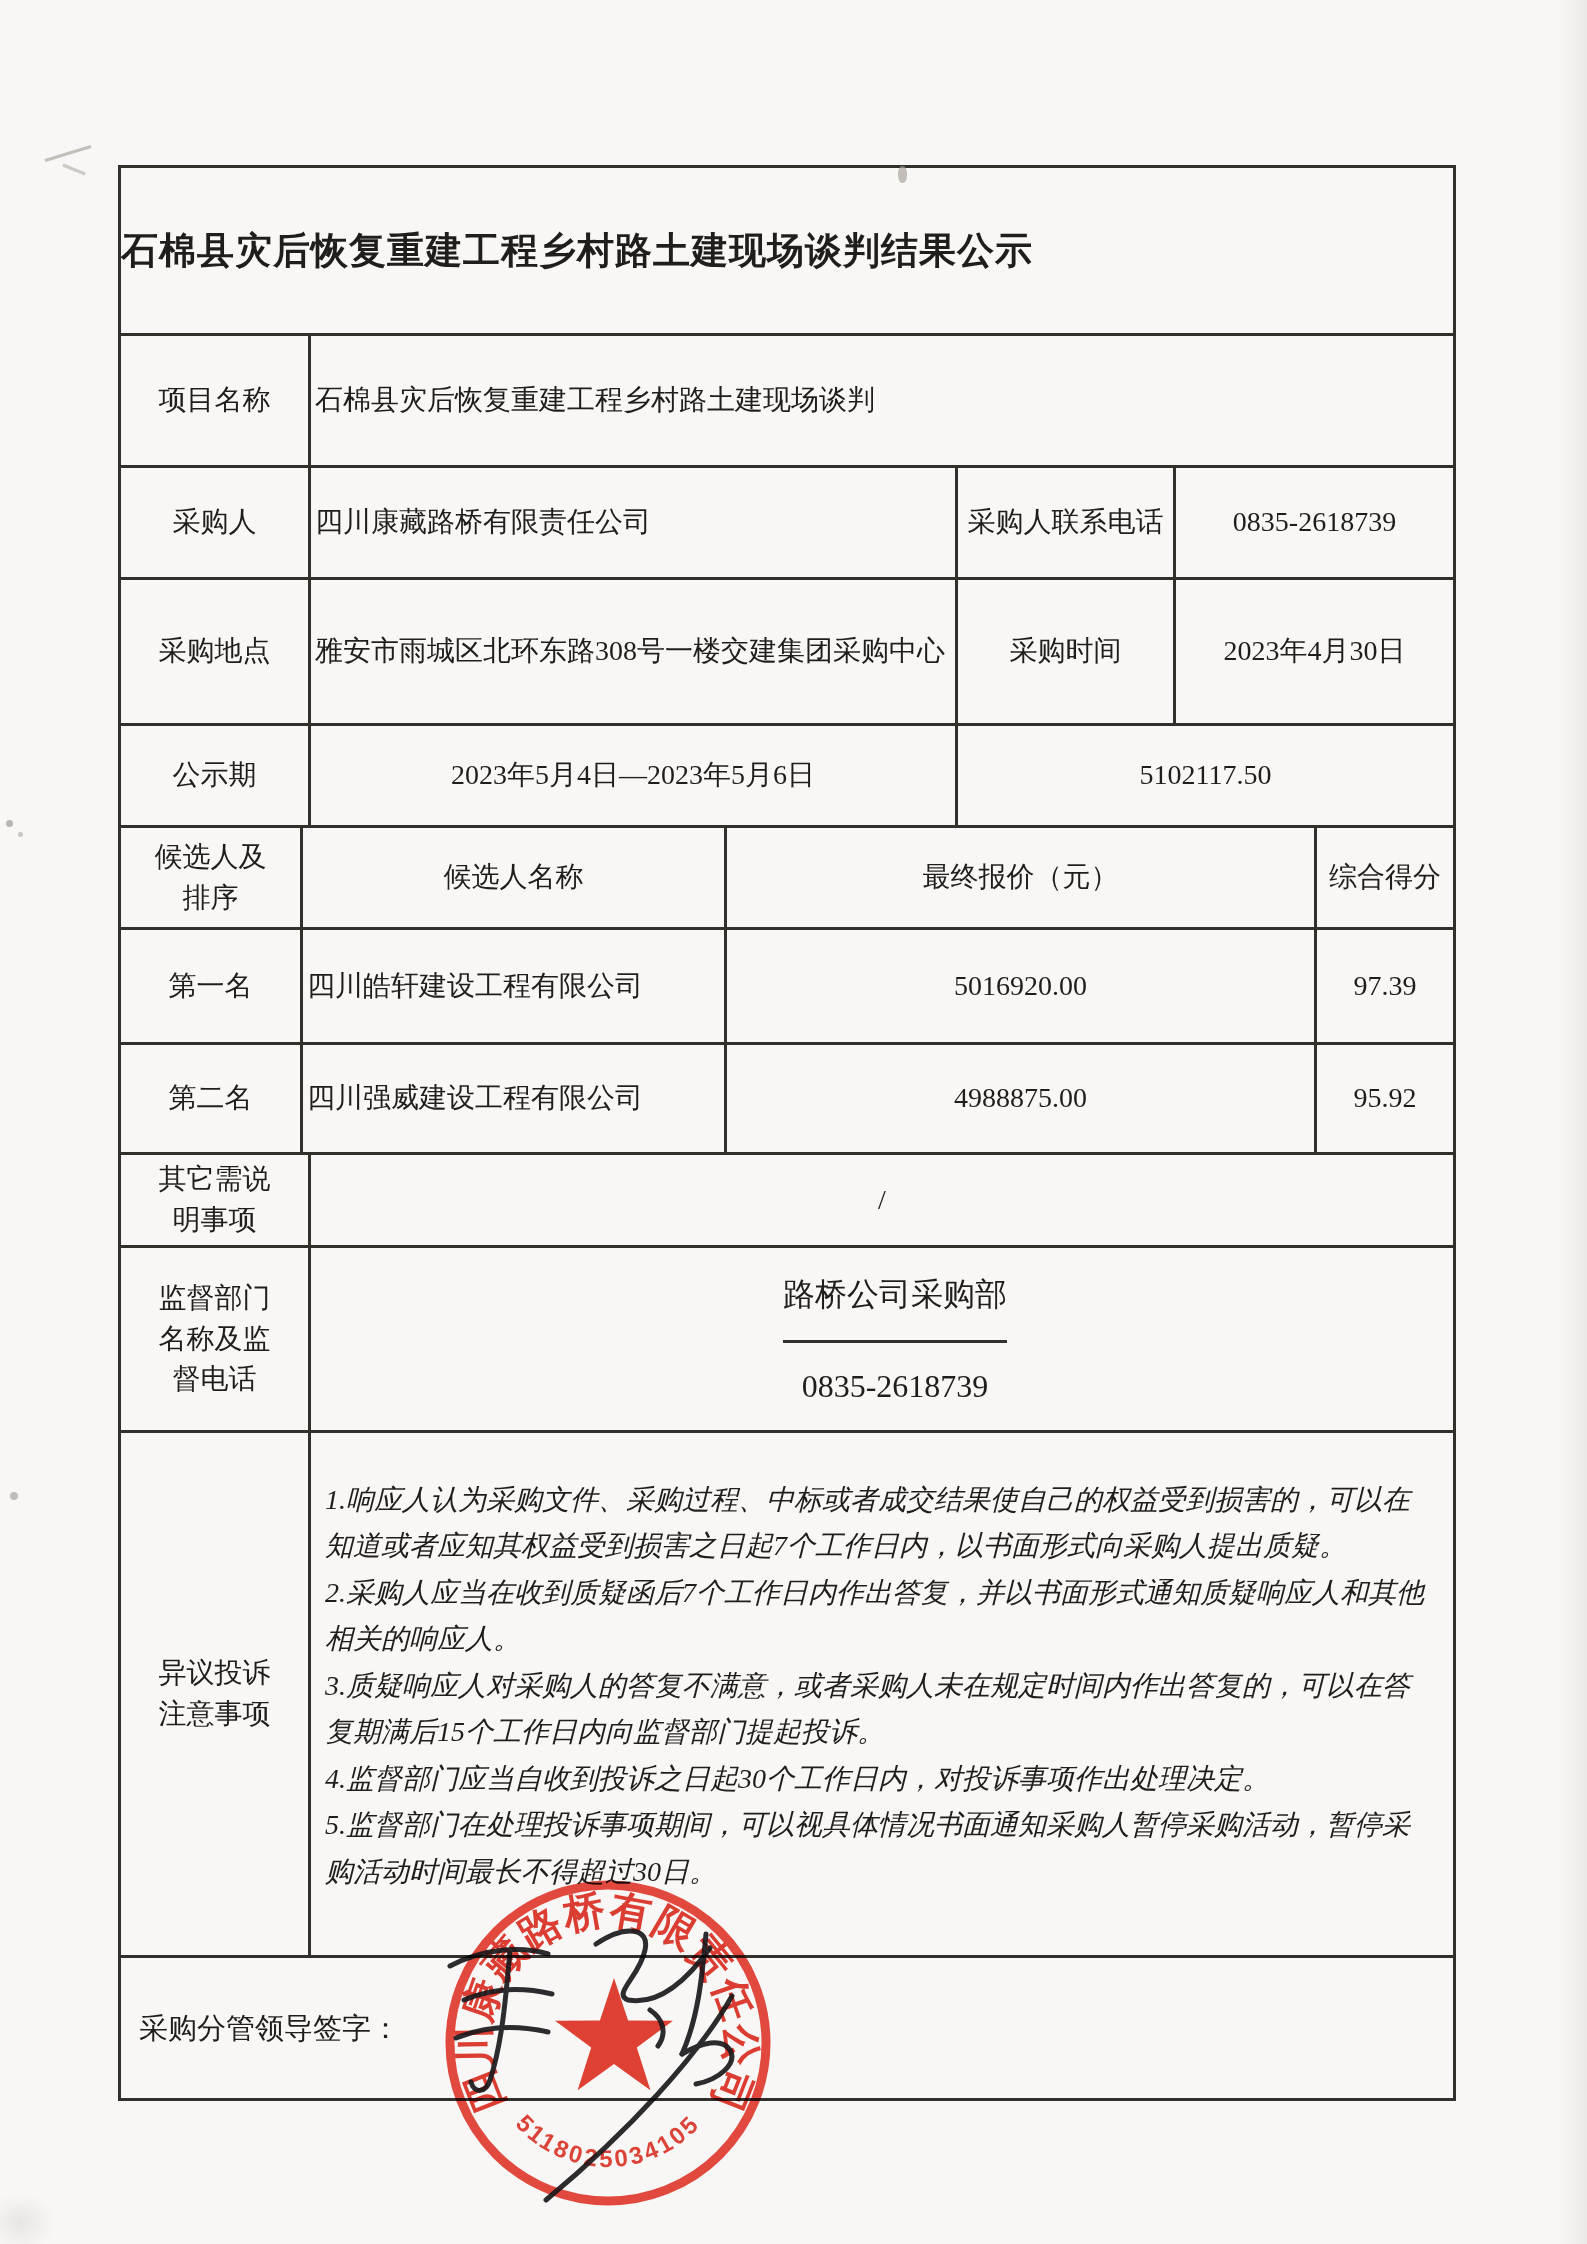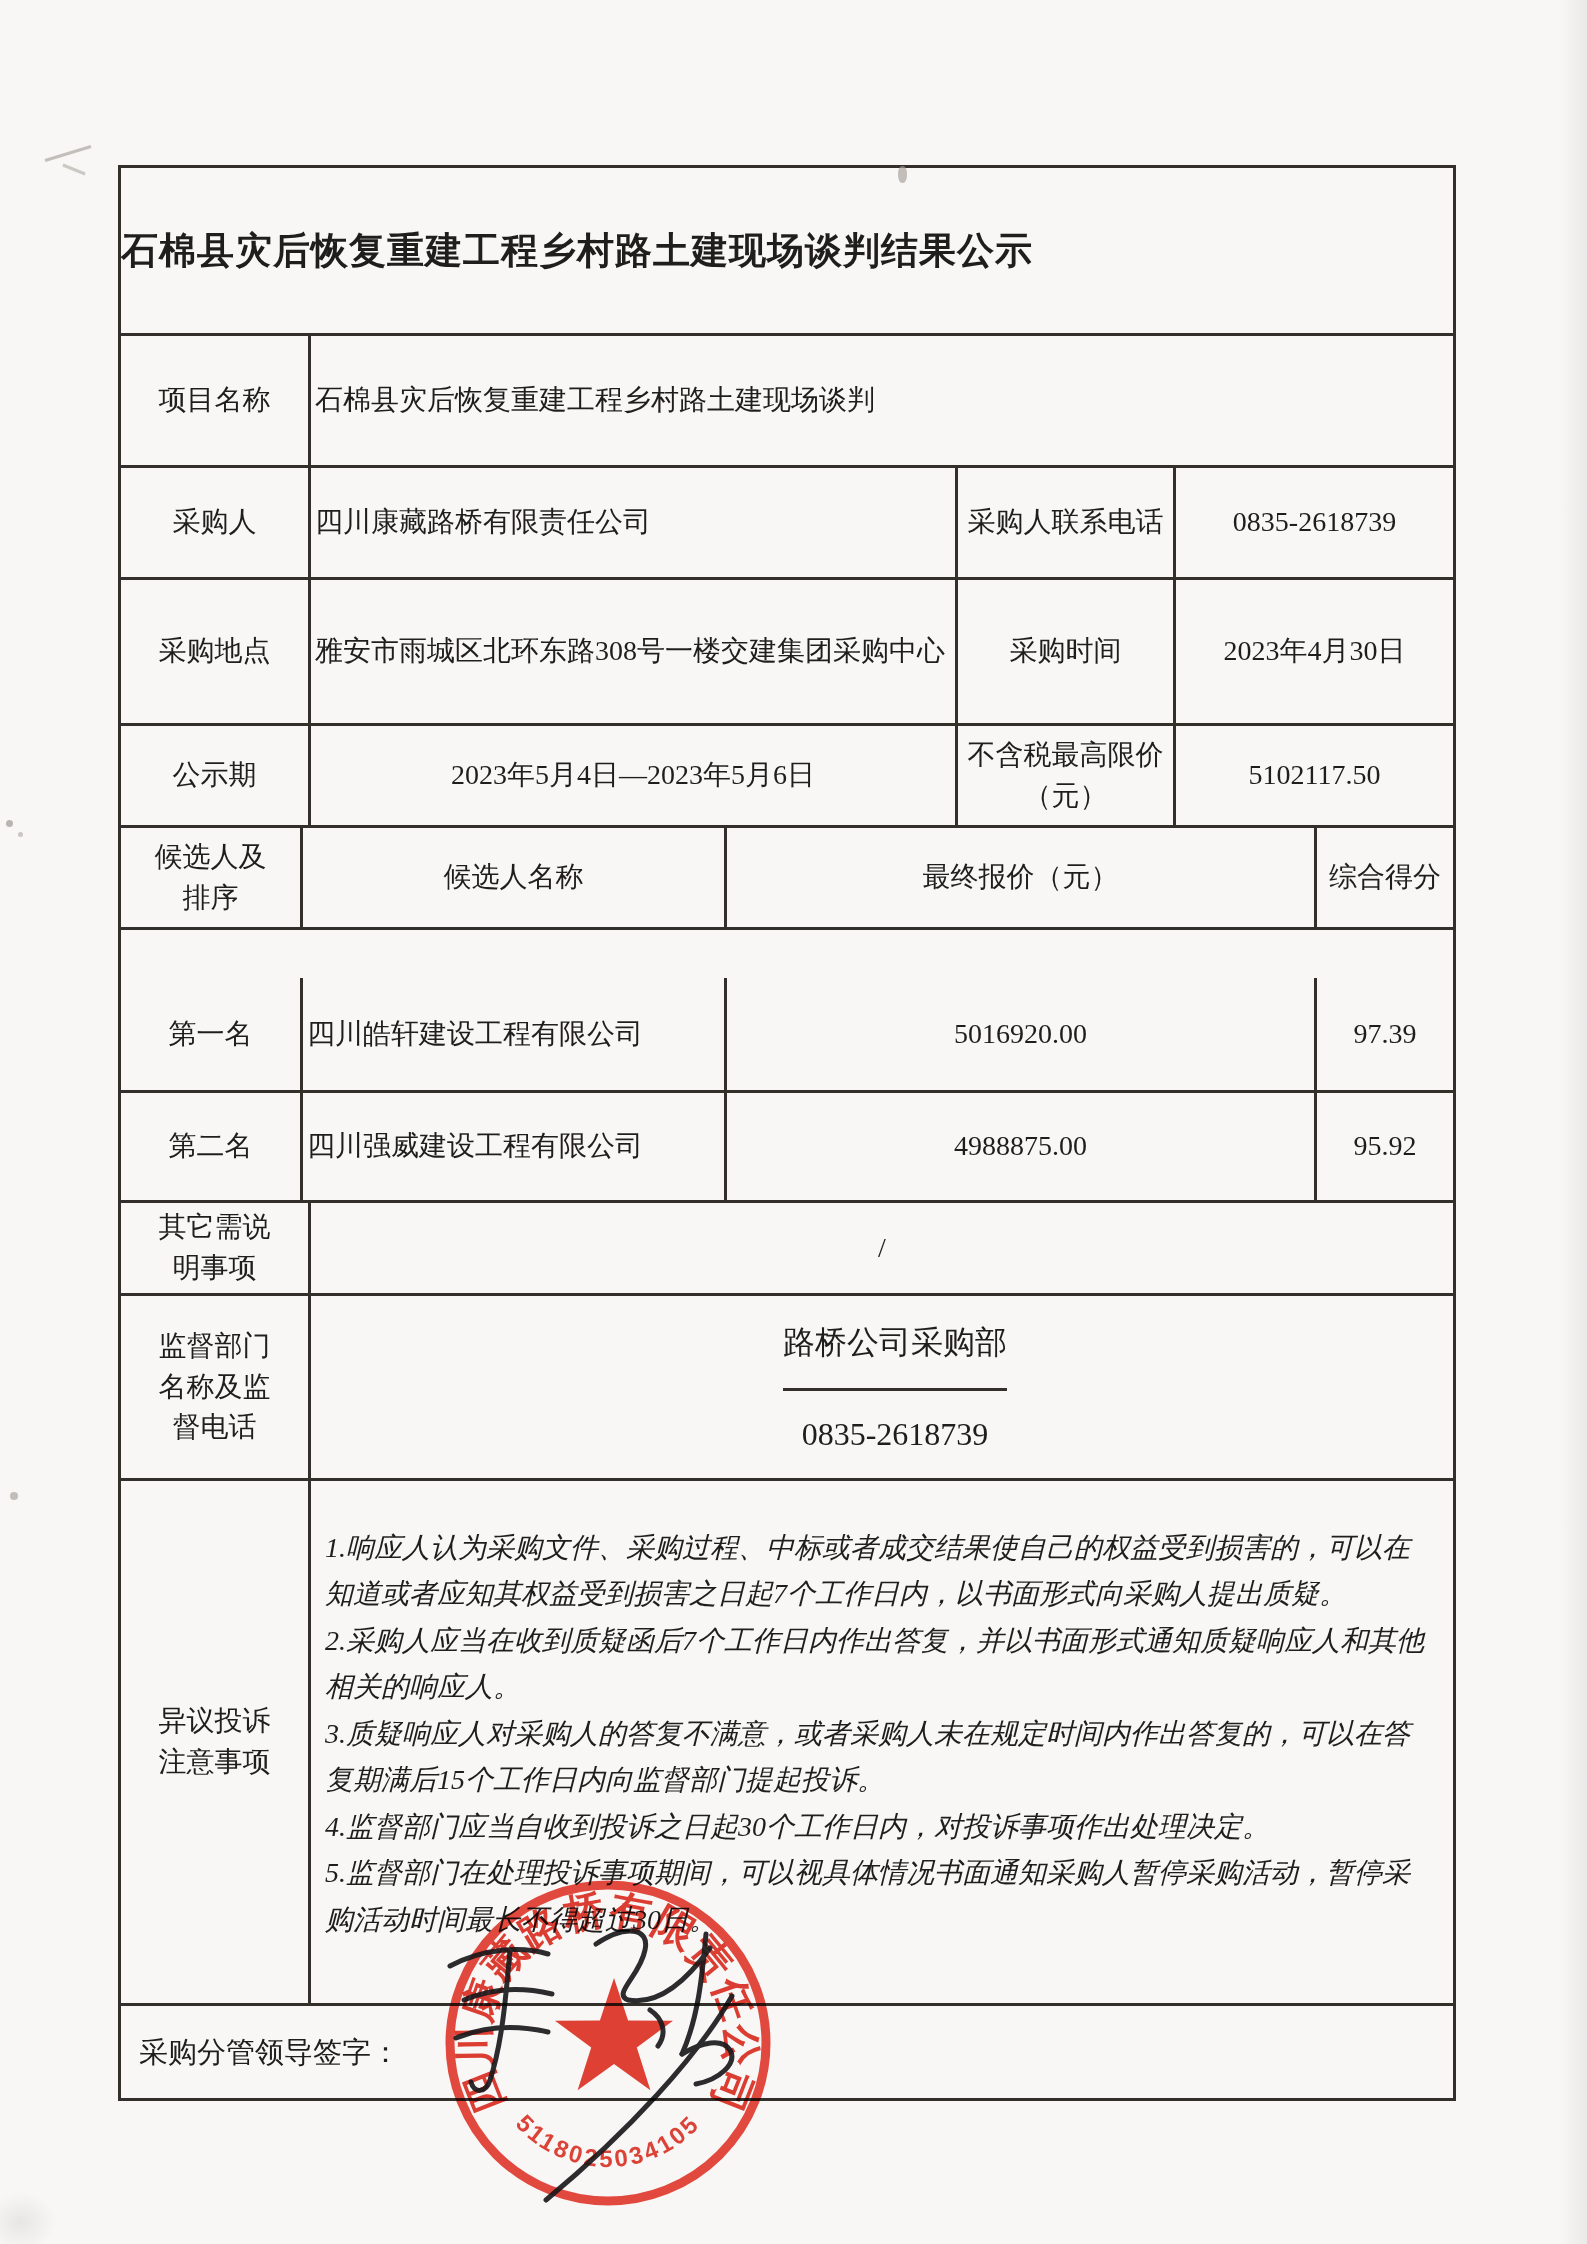--- a/index.html
+++ b/index.html
@@ -32,21 +32,21 @@
   .w-rank{width:182px;flex:0 0 182px;}
   .w-name{width:424px;flex:0 0 424px;}
   .w-price{width:590px;flex:0 0 590px;}
   
   .h-title{height:168px;}
   .h-project{height:132px;}
   .h-purchaser{height:112px;justify-content:space-between;}
   .h-location{height:146px;}
   .h-period{height:102px;}
   .h-chead{height:102px;}
-  .h-c1{height:115px;margin-top:48px;}
+  .h-c1{height:115px;}
   .h-c2{height:110px;}
   .h-other{height:93px;}
   .h-superv{height:185px;gap:26px;}
   .h-notice{height:525px;}
   .title-cell{
     font-family:"Liberation Sans","DejaVu Sans",sans-serif;
     font-size:37px;font-weight:700;letter-spacing:1px;justify-content:center;
   }
   
   .superv-col{display:flex;flex-direction:column;}
@@ -105,23 +105,20 @@
       <div class="cell w-val leftal">雅安市雨城区北环东路308号一楼交建集团采购中心</div>
       <div class="cell w-lbl2">采购时间</div>
       <div class="cell w-rest endc">2023年4月30日</div>
     </div>
 
     <div class="row h-period">
       <div class="cell w-label">
           <span class="lblspan">公示期</span>
         </div>
       <div class="cell w-val">2023年5月4日—2023年5月6日</div>
-      <div class="cell w-lbl2">
-          <span style="display:inline-block;width:206px;text-align:center;">不含税最高限价（元）</span>
-        </div>
       <div class="cell w-rest endc">5102117.50</div>
     </div>
 
     <div class="row h-chead">
       <div class="cell w-rank">
           <span class="lblspan">候选人及排序</span>
         </div>
       <div class="cell w-name">候选人名称</div>
       <div class="cell w-price">最终报价（元）</div>
       <div class="cell w-rest endc">综合得分</div>

